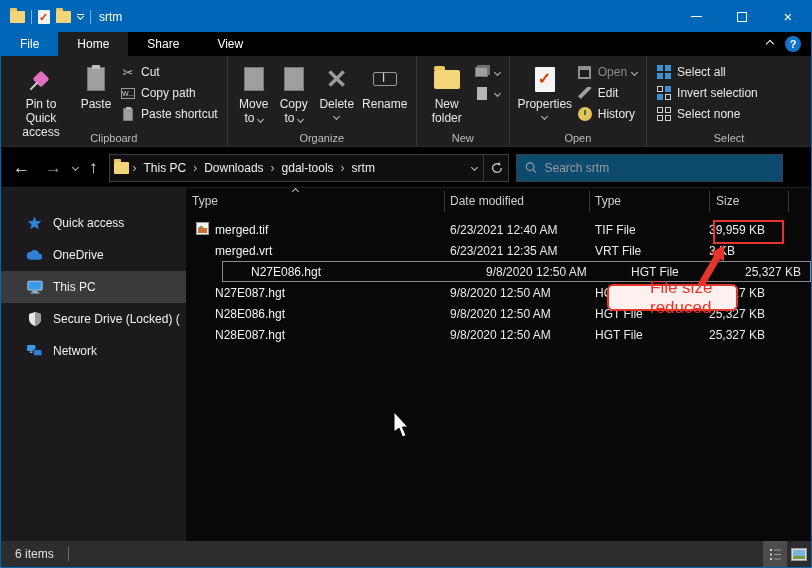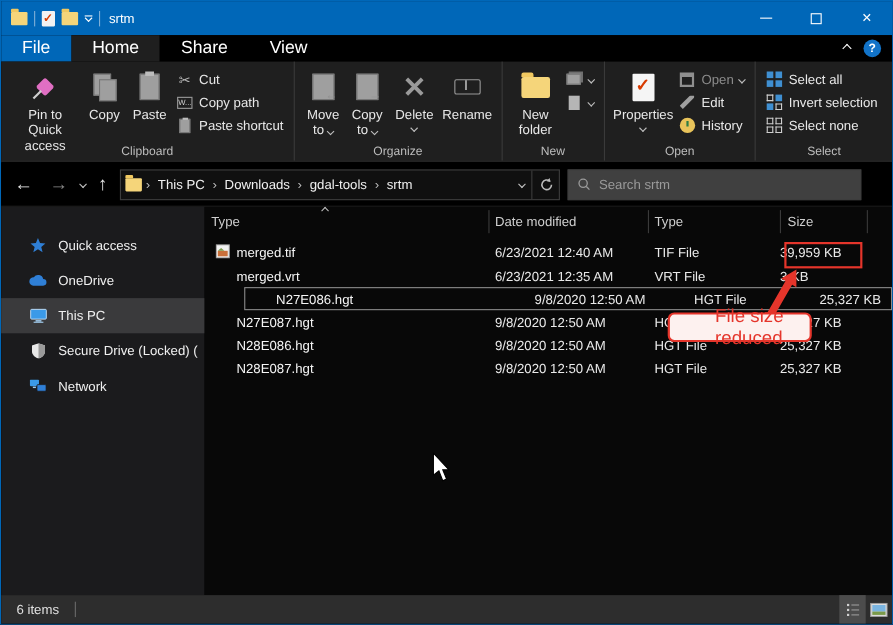--- a/index.html
+++ b/index.html
@@ -32,21 +32,21 @@
   .win-title { color:#fff; margin-left:8px; font-size:12px; }
   .win-controls { margin-left:auto; display:flex; height:100%; }
   .win-btn { width:46px; height:100%; display:flex; align-items:center; justify-content:center; color:#fff; }
   .glyph-min { width:11px; height:1px; background:#fff; }
   .glyph-max { width:10px; height:10px; border:1px solid #fff; }
   .glyph-close { font-size:15px; line-height:1; }
 
   
   .tabrow { position:absolute; left:0; top:31px; right:0; height:24px; background:#000;
     display:flex; align-items:stretch; }
-  .tab { padding:0 19px; display:flex; align-items:center; color:#fff; font-size:16px; }
+  .tab { padding:0 19px; display:flex; align-items:center; color:#fff; font-size:12px; }
   .tab.file { background:#0067b8; }
   .tab.active { background:#1f1f1f; }
   .tabrow-right { margin-left:auto; display:flex; align-items:center; gap:12px; padding-right:10px; }
   .help-btn { width:16px; height:16px; border-radius:50%; background:#1273c8; color:#fff;
     font-size:11px; font-weight:bold; display:flex; align-items:center; justify-content:center; }
 
   
   .ribbon { position:absolute; left:0; top:55px; right:0; height:91px; background:#1f1f1f;
     display:flex; border-bottom:1px solid #2a2a2a; }
   .rgroup { position:relative; display:flex; align-items:flex-start; padding:4px 6px 18px 6px;
@@ -105,21 +105,21 @@
     display:flex; align-items:center; padding:0 8px; gap:7px; border-bottom:1px solid #1f1f1f; }
   .nav-arrow { font-size:17px; color:#e8e8e8; padding:0 4px; }
   .nav-arrow.disabled { color:#6f6f6f; }
   .addressbox { height:28px; flex:0 0 400px; border:1px solid #3d3d3d; background:#101010;
     display:flex; align-items:center; padding:0 4px; }
   .crumbs { display:flex; align-items:center; gap:4px; flex:1; padding-left:4px; }
   .crumb { color:#f0f0f0; padding:0 3px; }
   .crumb-sep { color:#bdbdbd; font-size:12px; }
   .addr-sep { width:1px; height:26px; background:#3d3d3d; margin:0 6px; }
   .refresh-ic { width:14px; height:14px; }
-  .searchbox { height:28px; flex:1; border:1px solid #3d3d3d; background:#404040;
+  .searchbox { height:28px; flex:1; border:1px solid #3d3d3d; background:#0c4a6e;
     display:flex; align-items:center; padding:0 8px; gap:8px; margin-right:20px; }
   .searchbox input { background:transparent; border:none; outline:none; color:#9a9a9a;
     font-family:"Liberation Sans", sans-serif; font-size:12px; width:100%; }
   .searchbox input::placeholder { color:#9a9a9a; opacity:1; }
 
   
   .content { position:absolute; left:0; top:187px; right:0; bottom:26px; display:flex; }
   .sidebar { width:185px; background:#1b1b1d; padding-top:19px; }
   .side-item { height:32px; display:flex; align-items:center; gap:10px; padding-left:25px;
     color:#f0f0f0; white-space:nowrap; overflow:hidden; }
@@ -201,26 +201,20 @@
   </div>
 
   <div class="ribbon">
 
     <div class="rgroup">
       <div class="rbtn-large" style="width:68px">
         <span class="ricon">
             <span class="ic-pin"></span>
           </span>
         <span class="lbl">Pin to Quick access</span>
-      </div>
-      <div class="rbtn-large" style="width:40px">
-        <span class="ricon">
-            <span class="ic-copy"></span>
-          </span>
-        <span class="lbl">Copy</span>
       </div>
       <div class="rbtn-large" style="width:42px">
         <span class="ricon">
             <span class="ic-paste"></span>
           </span>
         <span class="lbl">Paste</span>
       </div>
       <div class="rcol">
         <div class="rbtn-small">
           <span class="sicon ic-cut">✂</span>

